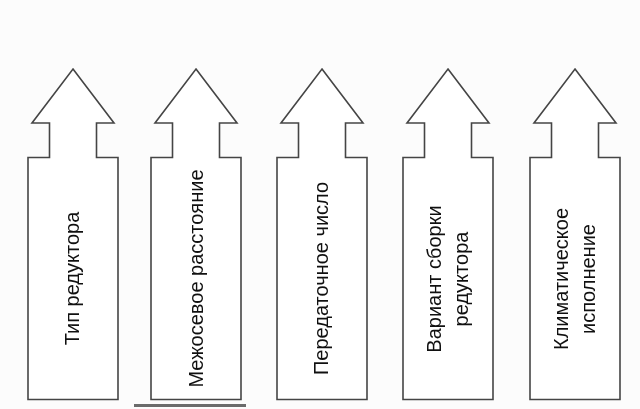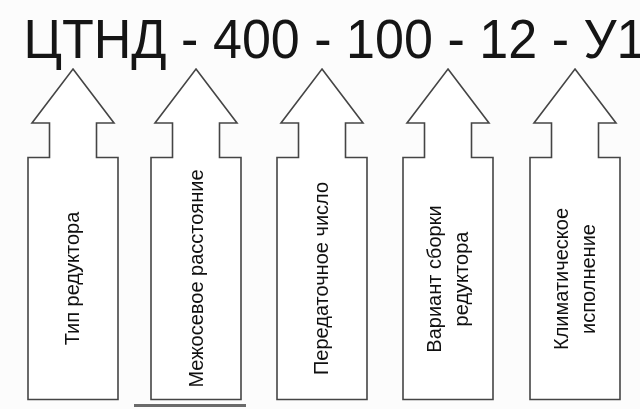--- a/index.html
+++ b/index.html
@@ -74,23 +74,20 @@
     width: 112px;
     height: 3px;
     background: #6b6b6b;
   }
 </style>
 </head>
 <body>
 
 <div class="screen">
 
-  <div class="title-wrap">
-    <span class="title-text">ЦТНД - 400 - 100 - 12 - У1</span>
-  </div>
 
   <div class="arrow" style="left:27px">
     <svg width="92" height="334" viewBox="0 0 92 334">
       <polygon points="46,2 87,56 69.5,56 69.5,90.5 91,90.5 91,332.5 1,332.5 1,90.5 22.5,90.5 22.5,56 5,56" fill="#ffffff" stroke="#454545" stroke-width="1.6" stroke-linejoin="miter"></polygon>
     </svg>
     <div class="label-box">
       <span class="arrow-label">Тип редуктора</span>
     </div>
   </div>
 

